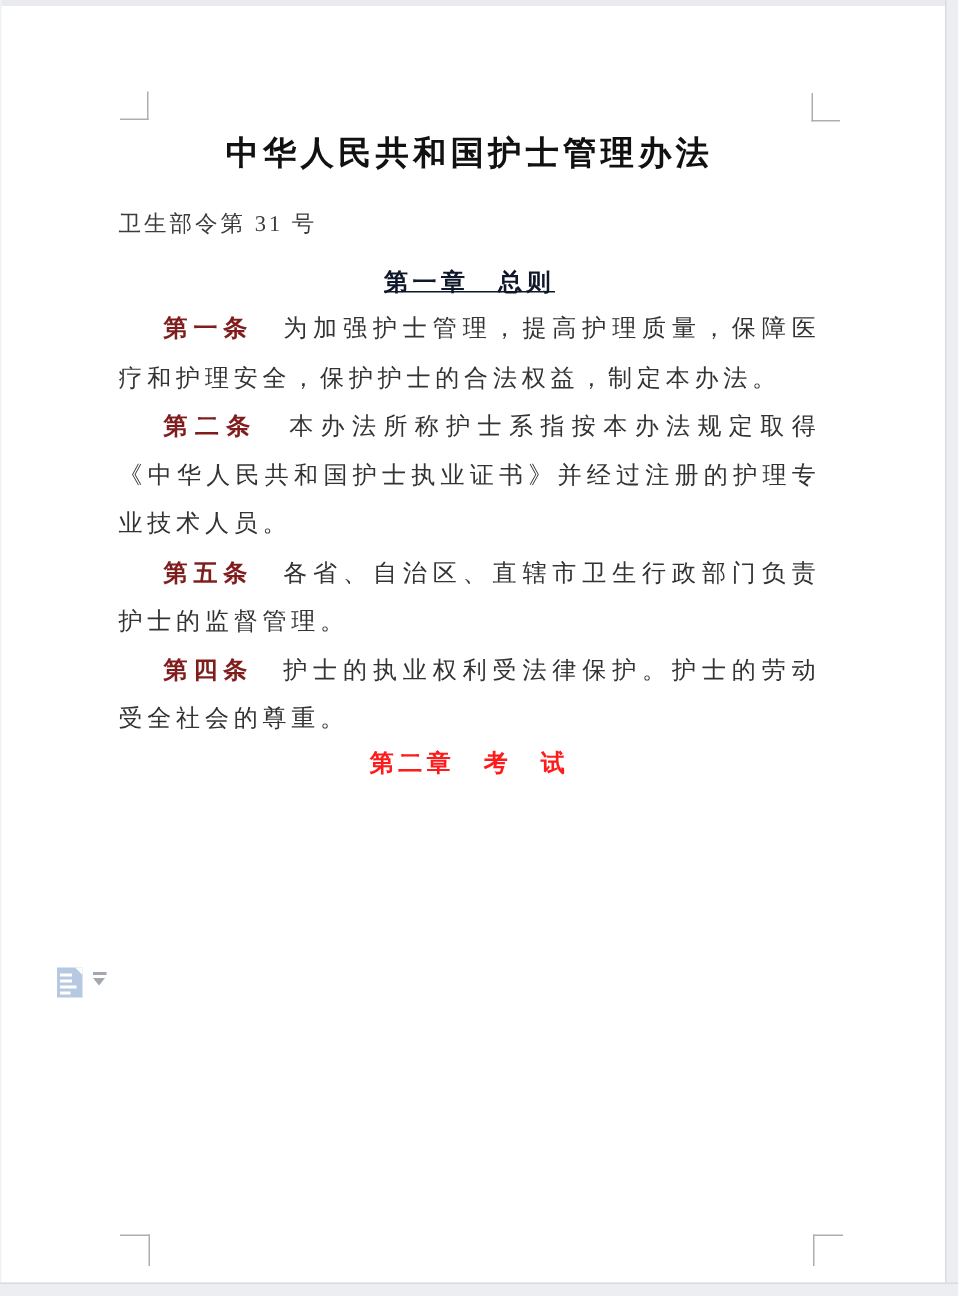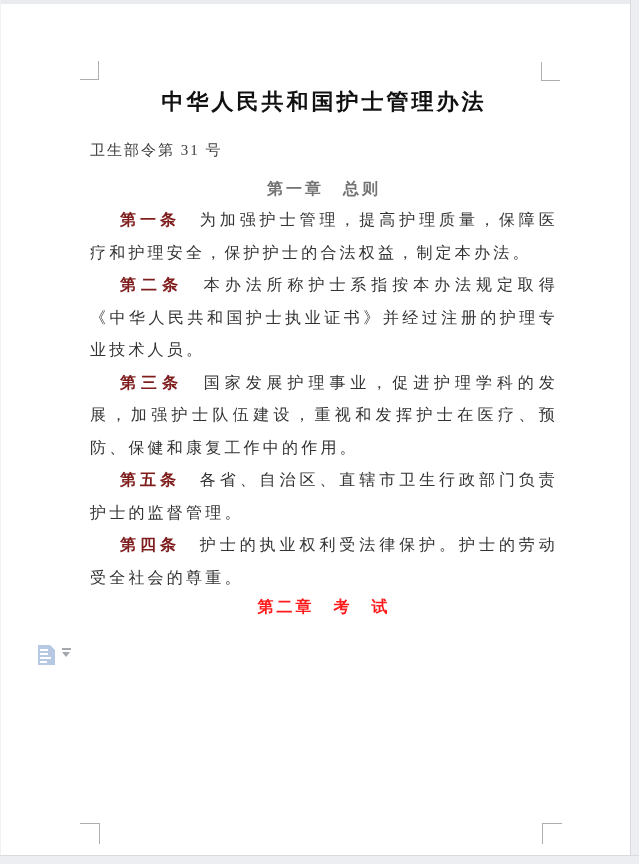--- a/index.html
+++ b/index.html
@@ -23,21 +23,21 @@
   .paste-icon .fold{position:absolute;right:0;top:0;width:0;height:0;border-top:5px solid #ffffff;border-left:5px solid transparent;}
   .paste-icon .ln{position:absolute;left:2px;height:2px;background:#ffffff;}
   .paste-icon .l1{top:4px;width:8px;}
   .paste-icon .l2{top:8px;width:8px;}
   .paste-icon .l3{top:12px;width:11px;}
   .paste-icon .l4{top:16px;width:7px;}
   .dd{position:absolute;left:62px;top:648px;width:9px;height:9px;cursor:pointer;}
   .dd .bar{position:absolute;left:0;top:0;width:9px;height:2px;background:#a3a7ae;}
   .dd .tri{position:absolute;left:0;top:4px;width:0;height:0;border-left:4.5px solid transparent;border-right:4.5px solid transparent;border-top:5px solid #a3a7ae;}
   
-  .text-area{position:absolute;left:90px;top:86px;width:468px;}
+  .text-area{position:absolute;left:79px;top:86px;width:468px;}
   .doc-title{
     margin:0;font-size:22px;line-height:32px;font-weight:bold;color:#111;
     text-align:center;letter-spacing:3px;
     font-family:"Liberation Sans","DejaVu Sans",sans-serif;
   }
   .doc-subtitle{margin:22px 0 18px 0;font-size:15px;line-height:20px;color:#3d3d3d;text-align:left;letter-spacing:2px;}
   .chapter{margin:2px 0 4px 0;font-size:16px;line-height:22px;font-weight:bold;text-align:center;letter-spacing:3px;color:#fe1b1b;}
   .article{
     margin:0;font-size:16px;line-height:32.5px;letter-spacing:3.2px;color:#333;
     text-align:justify;text-indent:30px;
@@ -68,23 +68,22 @@
   </div>
   <div class="dd">
     <div class="bar"></div>
     <div class="tri"></div>
   </div>
 
   <div class="text-area">
     <h1 class="doc-title">中华人民共和国护士管理办法</h1>
     <div class="doc-subtitle">卫生部令第 31 号</div>
     <div>
-        <div class="chapter" style="color: #737373;">第一章　总则</div>
+        <div class="chapter" style="color: #0f172a; text-decoration: underline;">第一章　总则</div>
         <p class="article"><b>第一条</b>　为加强护士管理，提高护理质量，保障医疗和护理安全，保护护士的合法权益，制定本办法。</p>
         <p class="article"><b>第二条</b>　本办法所称护士系指按本办法规定取得《中华人民共和国护士执业证书》并经过注册的护理专业技术人员。</p>
-        <p class="article"><b>第三条</b>　国家发展护理事业，促进护理学科的发展，加强护士队伍建设，重视和发挥护士在医疗、预防、保健和康复工作中的作用。</p>
         <p class="article"><b>第五条</b>　各省、自治区、直辖市卫生行政部门负责护士的监督管理。</p>
         <p class="article"><b>第四条</b>　护士的执业权利受法律保护。护士的劳动受全社会的尊重。</p>
         <div class="chapter" style="color: rgb(254, 27, 27);">第二章　考　试</div>
       </div>
   </div>
 
 </div>
 
 </body></html>

